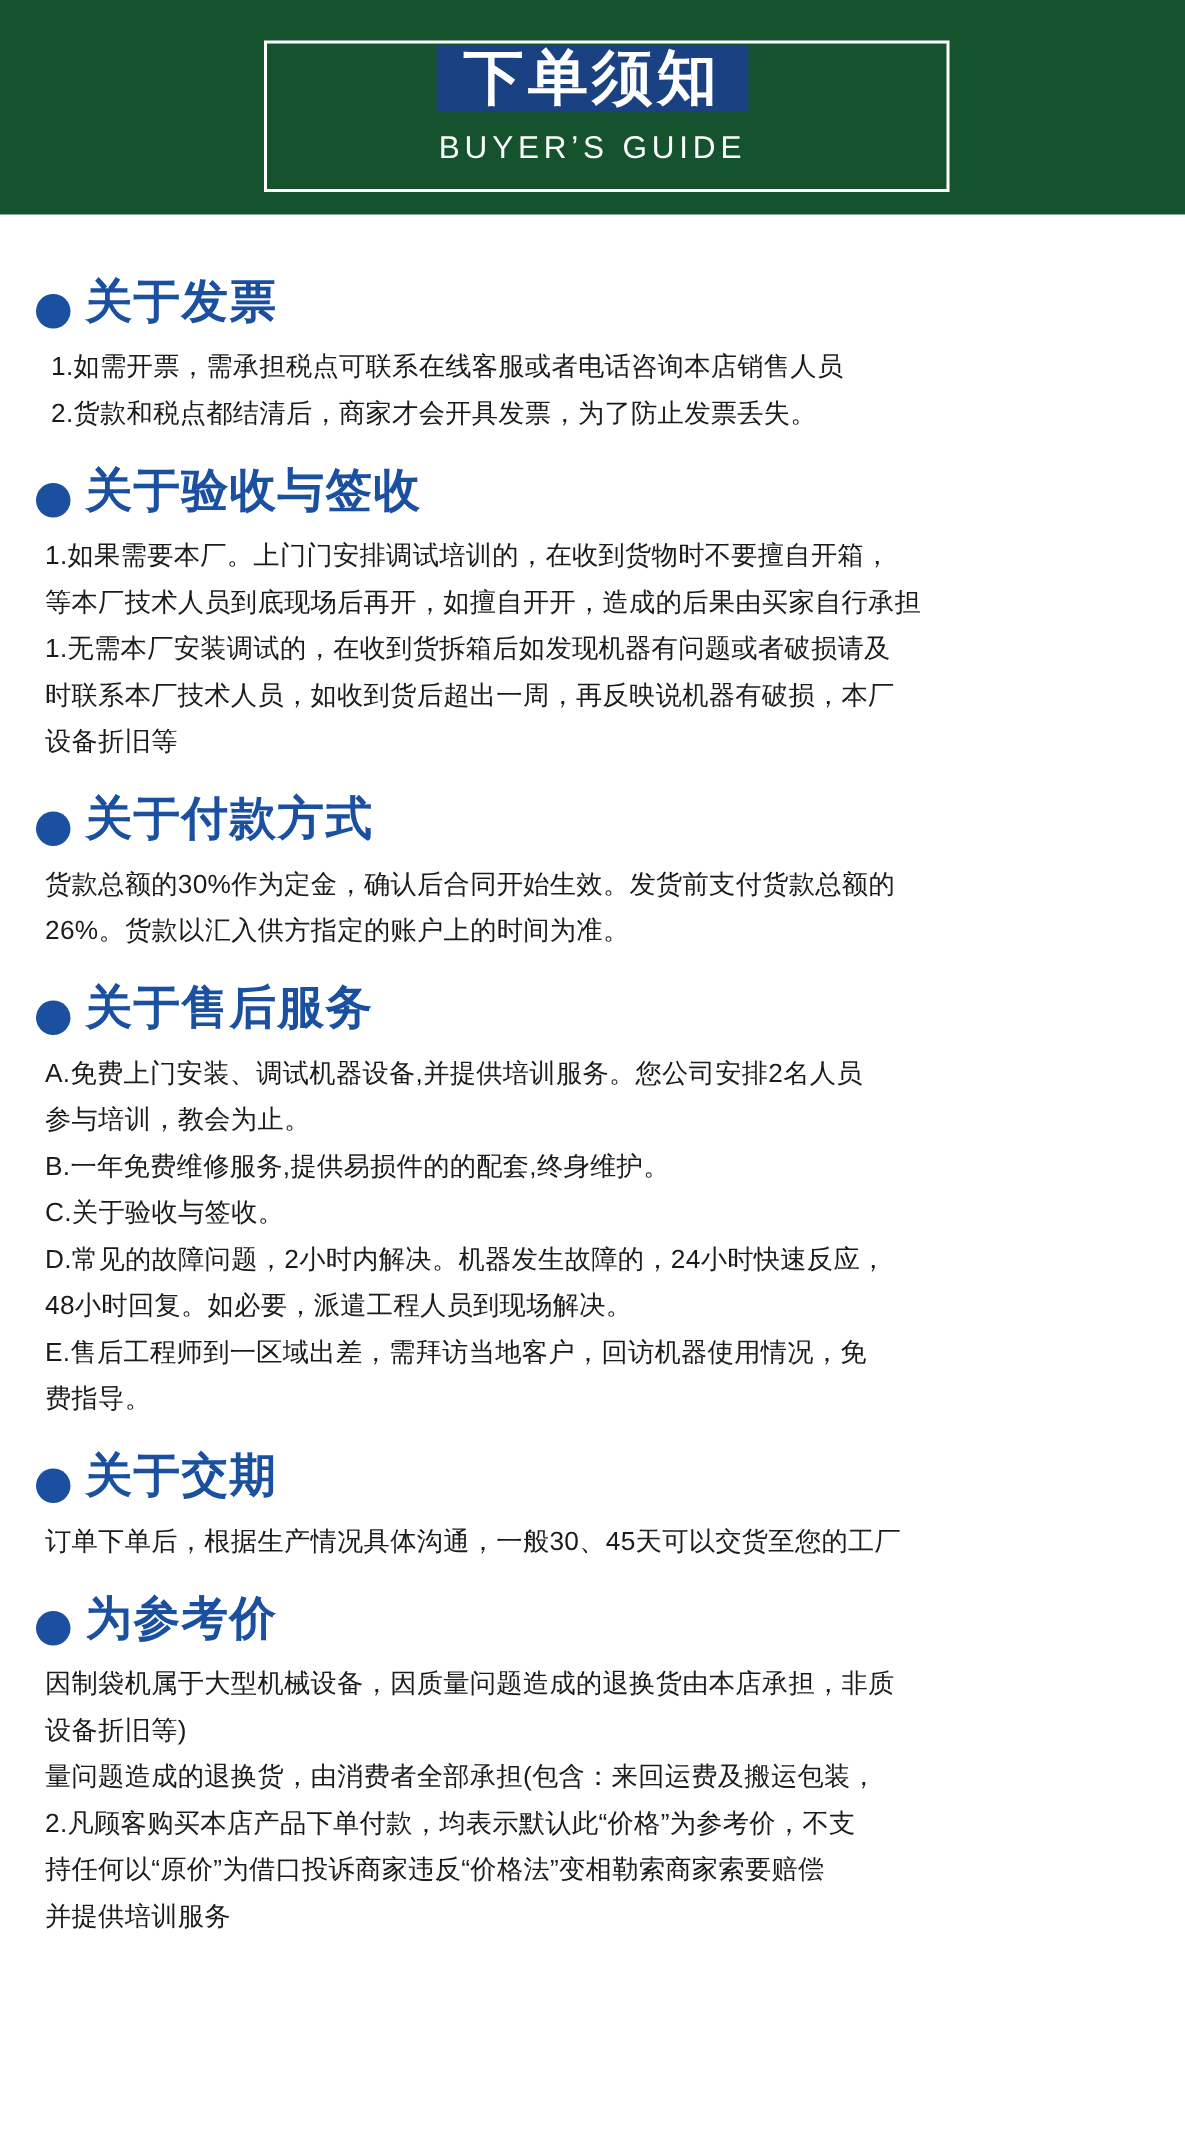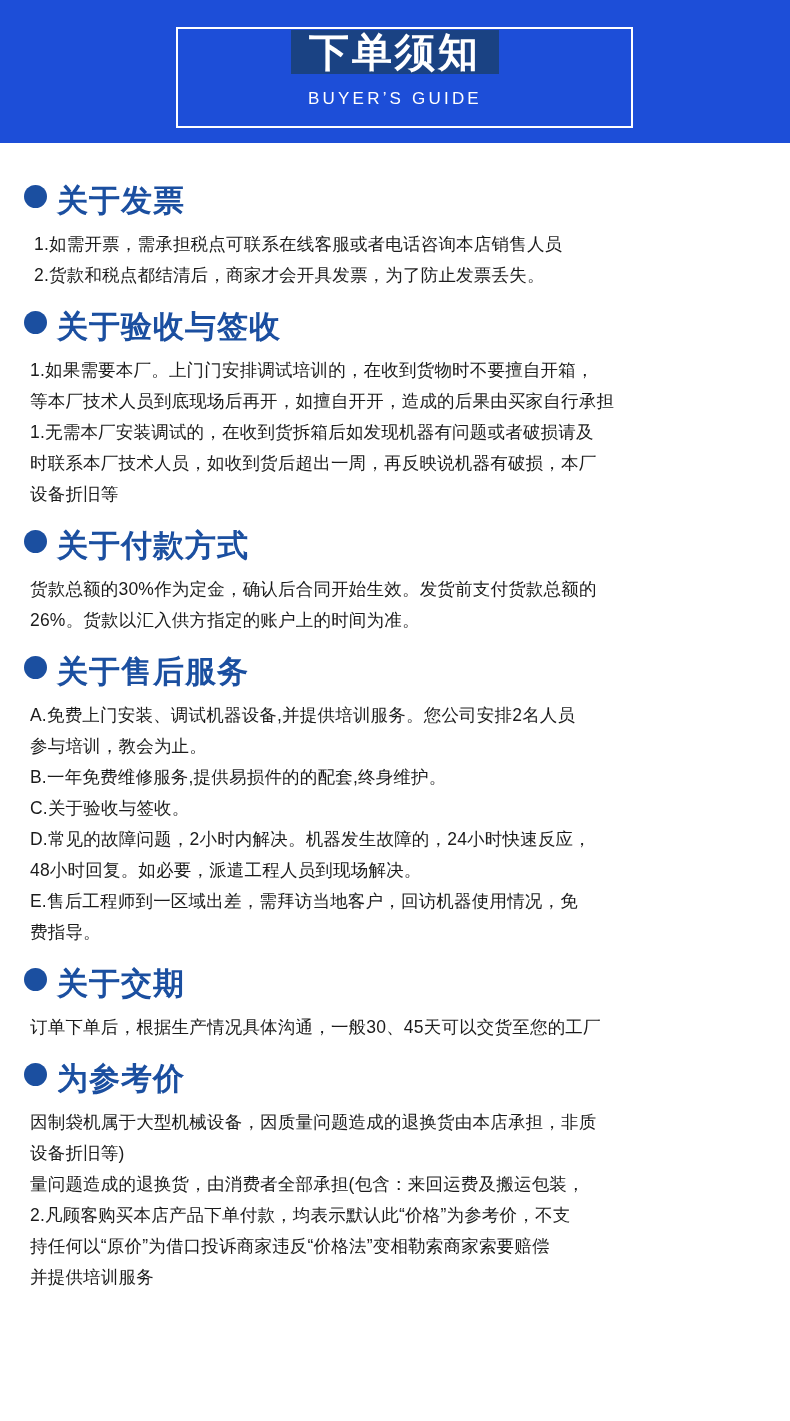--- a/index.html
+++ b/index.html
@@ -18,21 +18,21 @@
     width: 790px;
     min-height: 1421px;
     background: #ffffff;
     overflow: hidden;
   }
 
   
   .banner {
     position: relative;
     height: 143px;
-    background: #1d4ed8;
+    background: #14532d;
     overflow: hidden;
   }
   .banner-frame {
     position: absolute;
     left: 176px;
     top: 27px;
     width: 457px;
     height: 101px;
     border: 2px solid #ffffff;
     box-sizing: border-box;
@@ -55,38 +55,38 @@
     margin-top: -4px;
     font-size: 40px;
     line-height: 44px;
     font-weight: bold;
     color: #ffffff;
     letter-spacing: 3px;
     z-index: 3;
   }
   .banner-sub {
     margin-top: 15px;
-    font-size: 17px;
+    font-size: 21px;
     line-height: 20px;
     letter-spacing: 3.2px;
     color: #ffffff;
     font-weight: normal;
     z-index: 3;
   }
 
   
   .content {
     padding: 22px 24px 30px 24px;
   }
   .section {
     margin-bottom: 6px;
   }
   .sec-head {
     display: flex;
-    align-items: flex-start;
+    align-items: flex-end;
     gap: 10px;
     margin: 18px 0 10px 0;
   }
   .bullet {
     width: 23px;
     height: 23px;
     border-radius: 50%;
     background: #1b4fa0;
     flex: 0 0 auto;
     margin-top: 2px;

